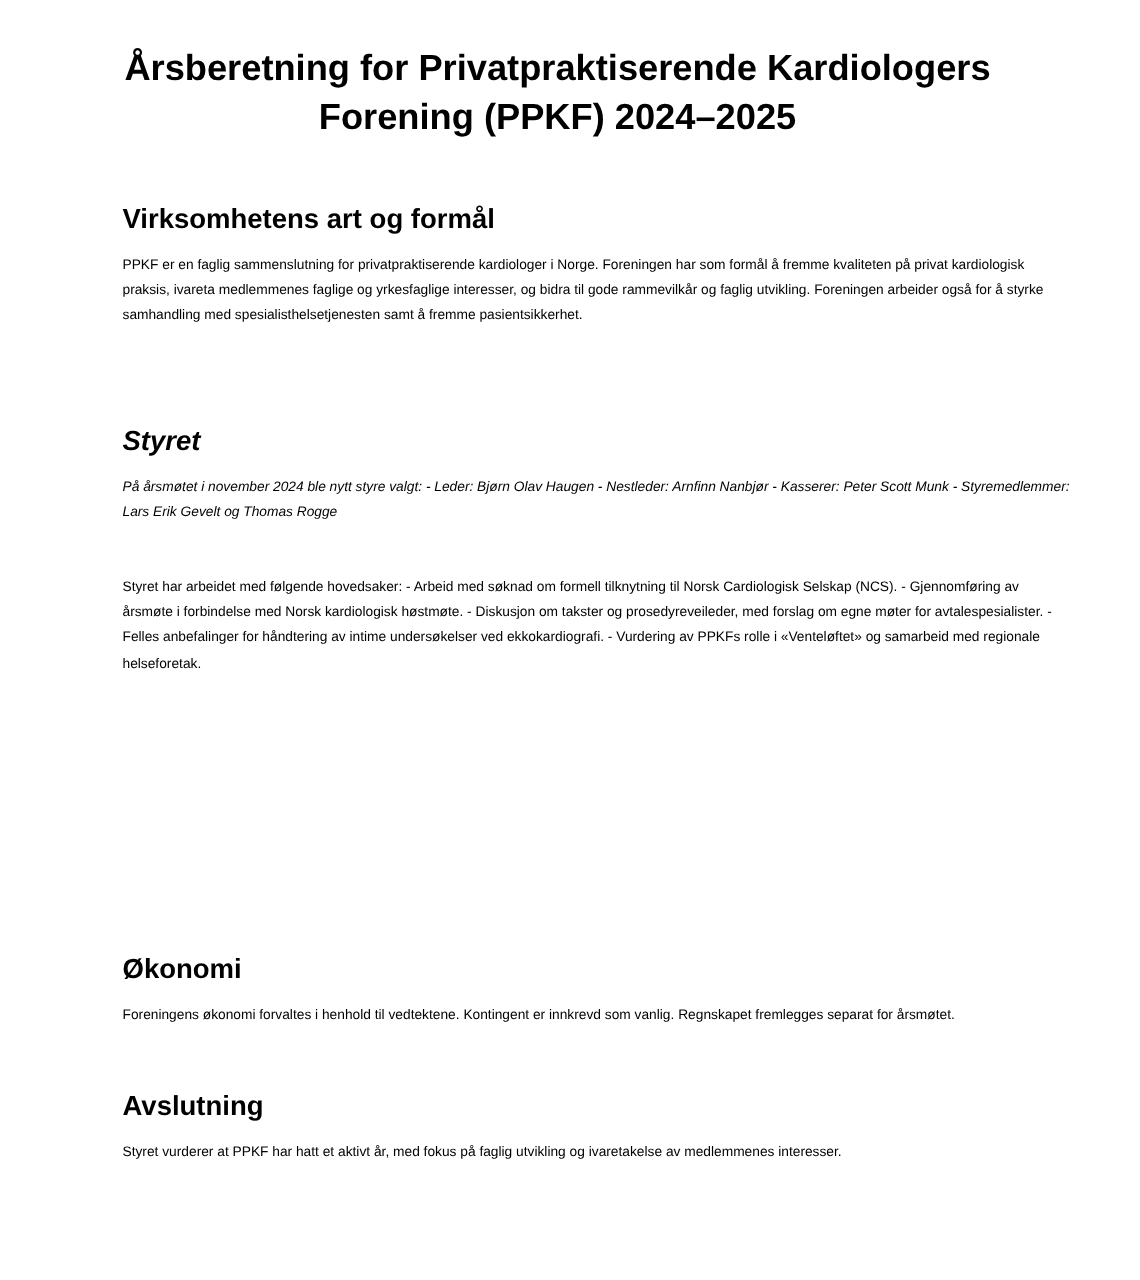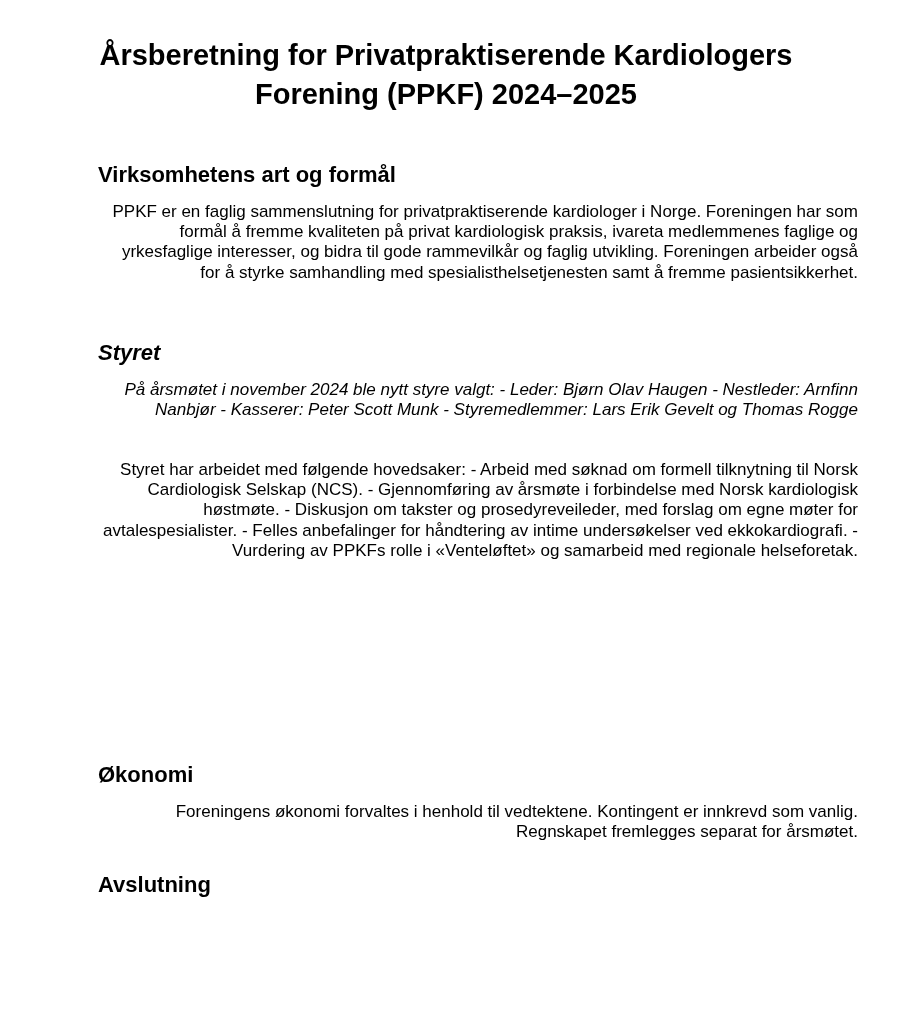--- a/index.html
+++ b/index.html
@@ -41,23 +41,22 @@
       margin-left: 24px;
     }
     .section h2 {
       margin: 0;
       font-size: 22px;
       font-weight: bold;
       line-height: 26px;
     }
     .section p {
       margin: 14px 0 0 0;
-      font-size: 17px;
+      font-size: 11px;
       line-height: 20.2px;
-      text-align: right;
     }
     #sec-0 { top: 162px; }
     #sec-1 { top: 340px; font-style: italic; }
     #sec-2 { top: 446px; }
     #sec-3 { top: 628px; }
     #sec-4 { top: 762px; }
     #sec-5 { top: 872px; }
   </style>
 </head>
 <body>
@@ -83,15 +82,16 @@
   <section class="section" id="sec-3">
   </section>
 
   <section class="section" id="sec-4">
     <h2>Økonomi</h2>
     <p>Foreningens økonomi forvaltes i henhold til vedtektene. Kontingent er innkrevd som vanlig. Regnskapet fremlegges separat for årsmøtet.</p>
   </section>
 
   <section class="section" id="sec-5">
     <h2>Avslutning</h2>
+    <p>Styret vurderer at PPKF har hatt et aktivt år, med fokus på faglig utvikling og ivaretakelse av medlemmenes interesser.</p>
   </section>
 
 </div>
 
 </body></html>

